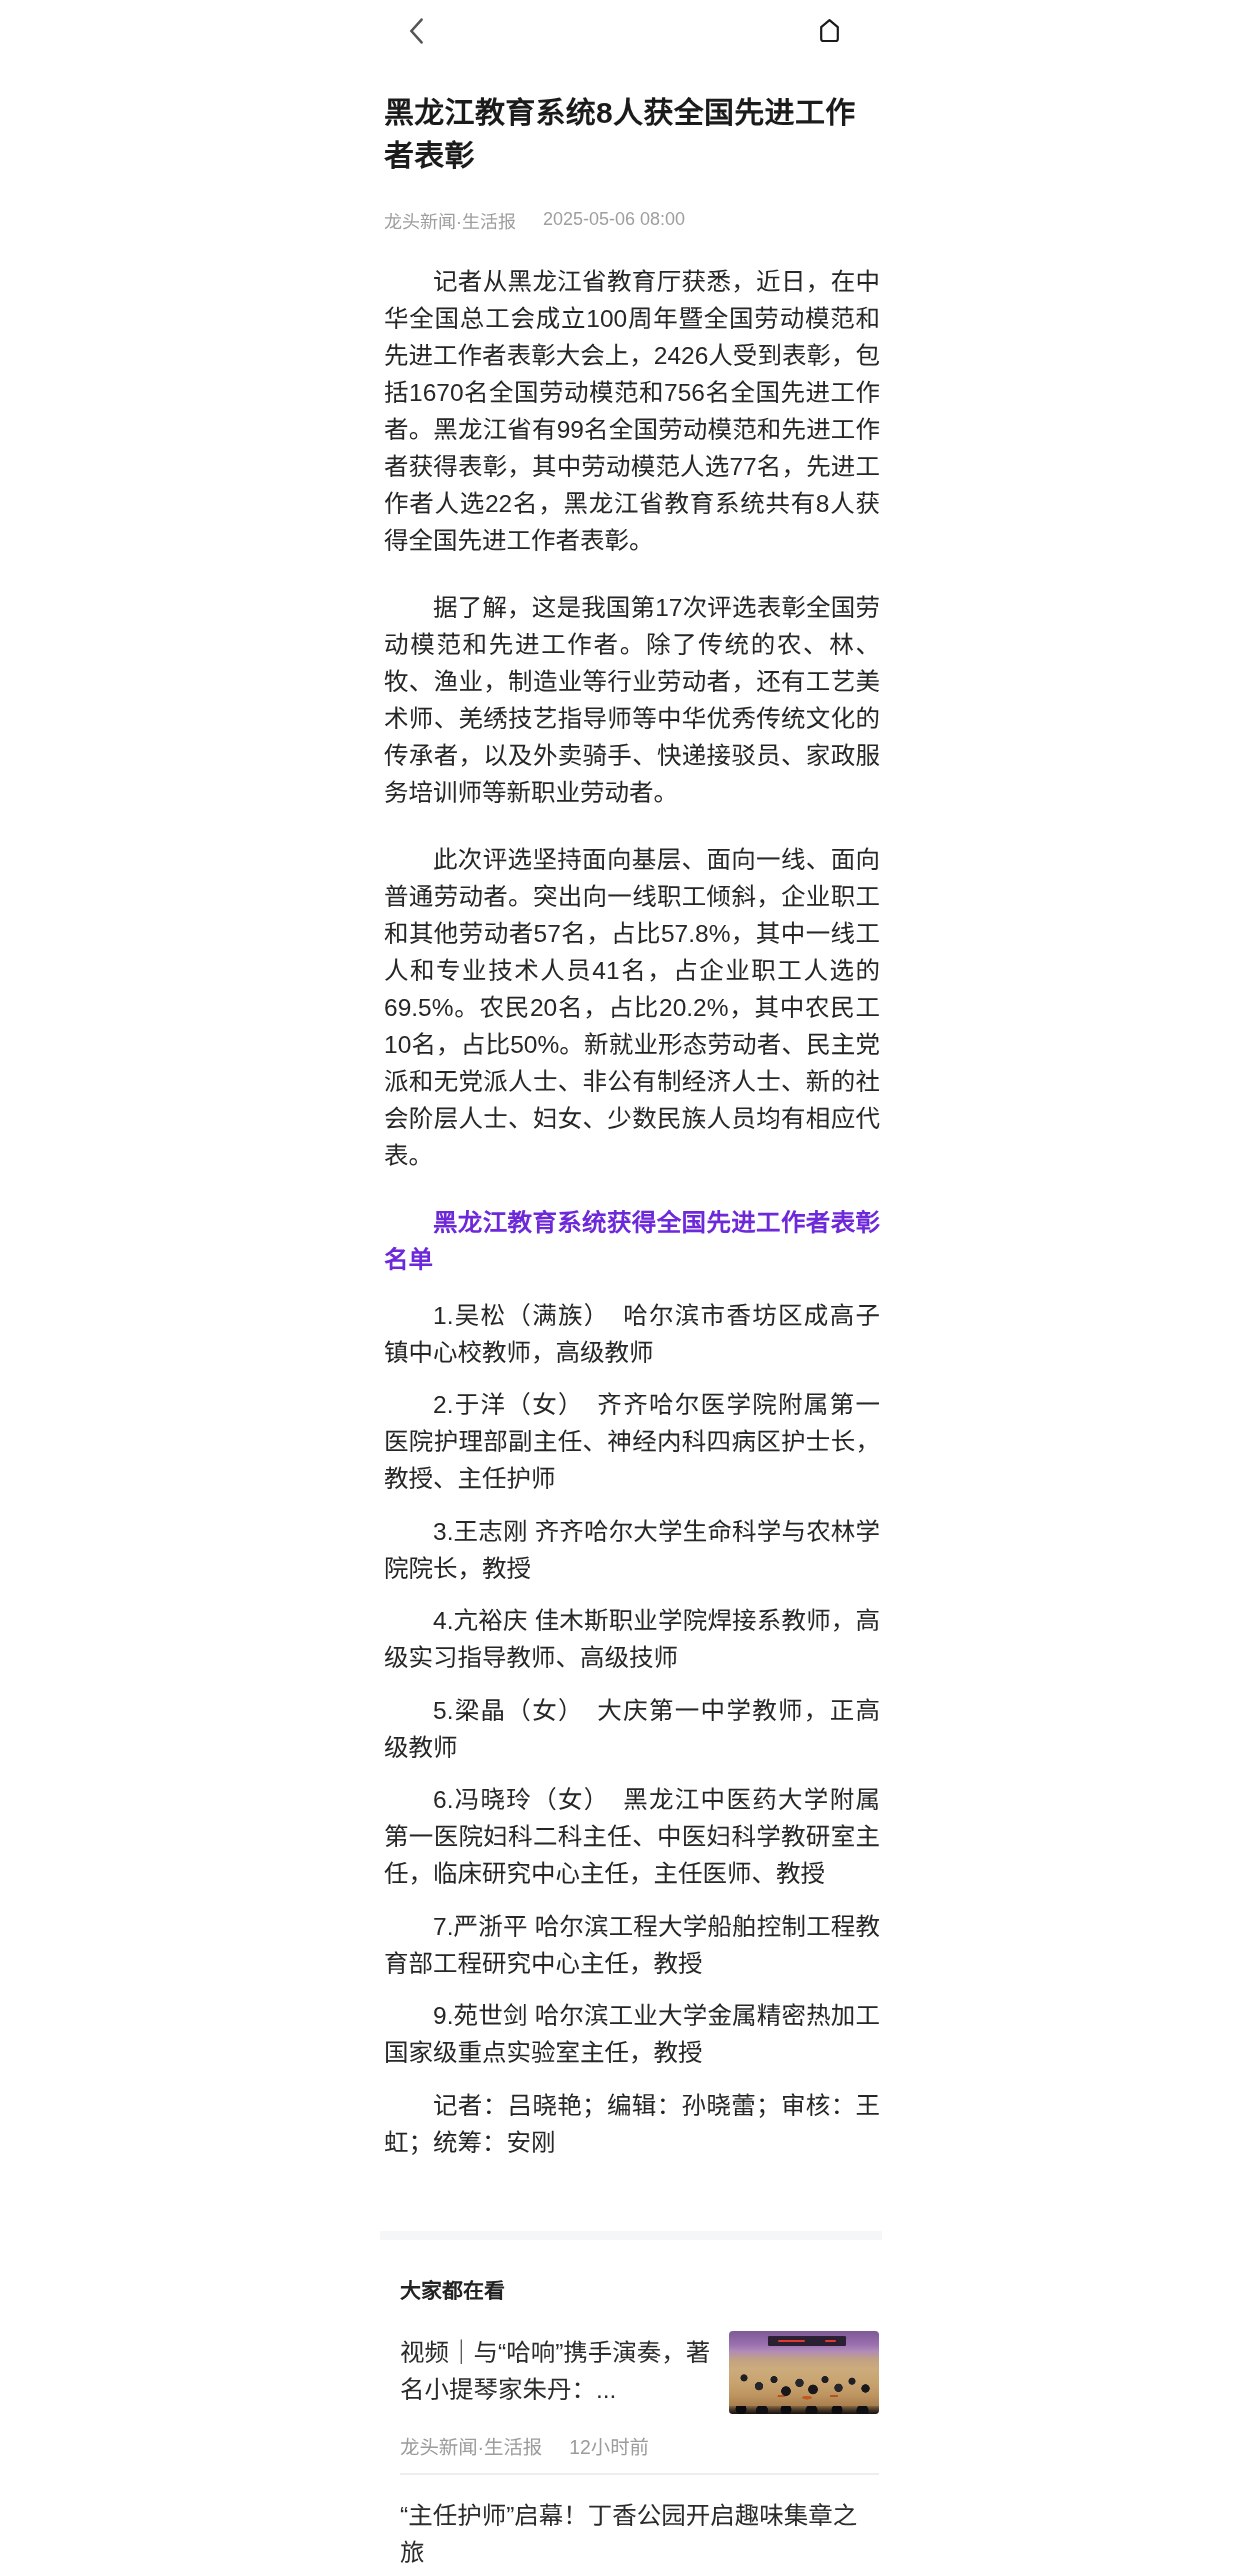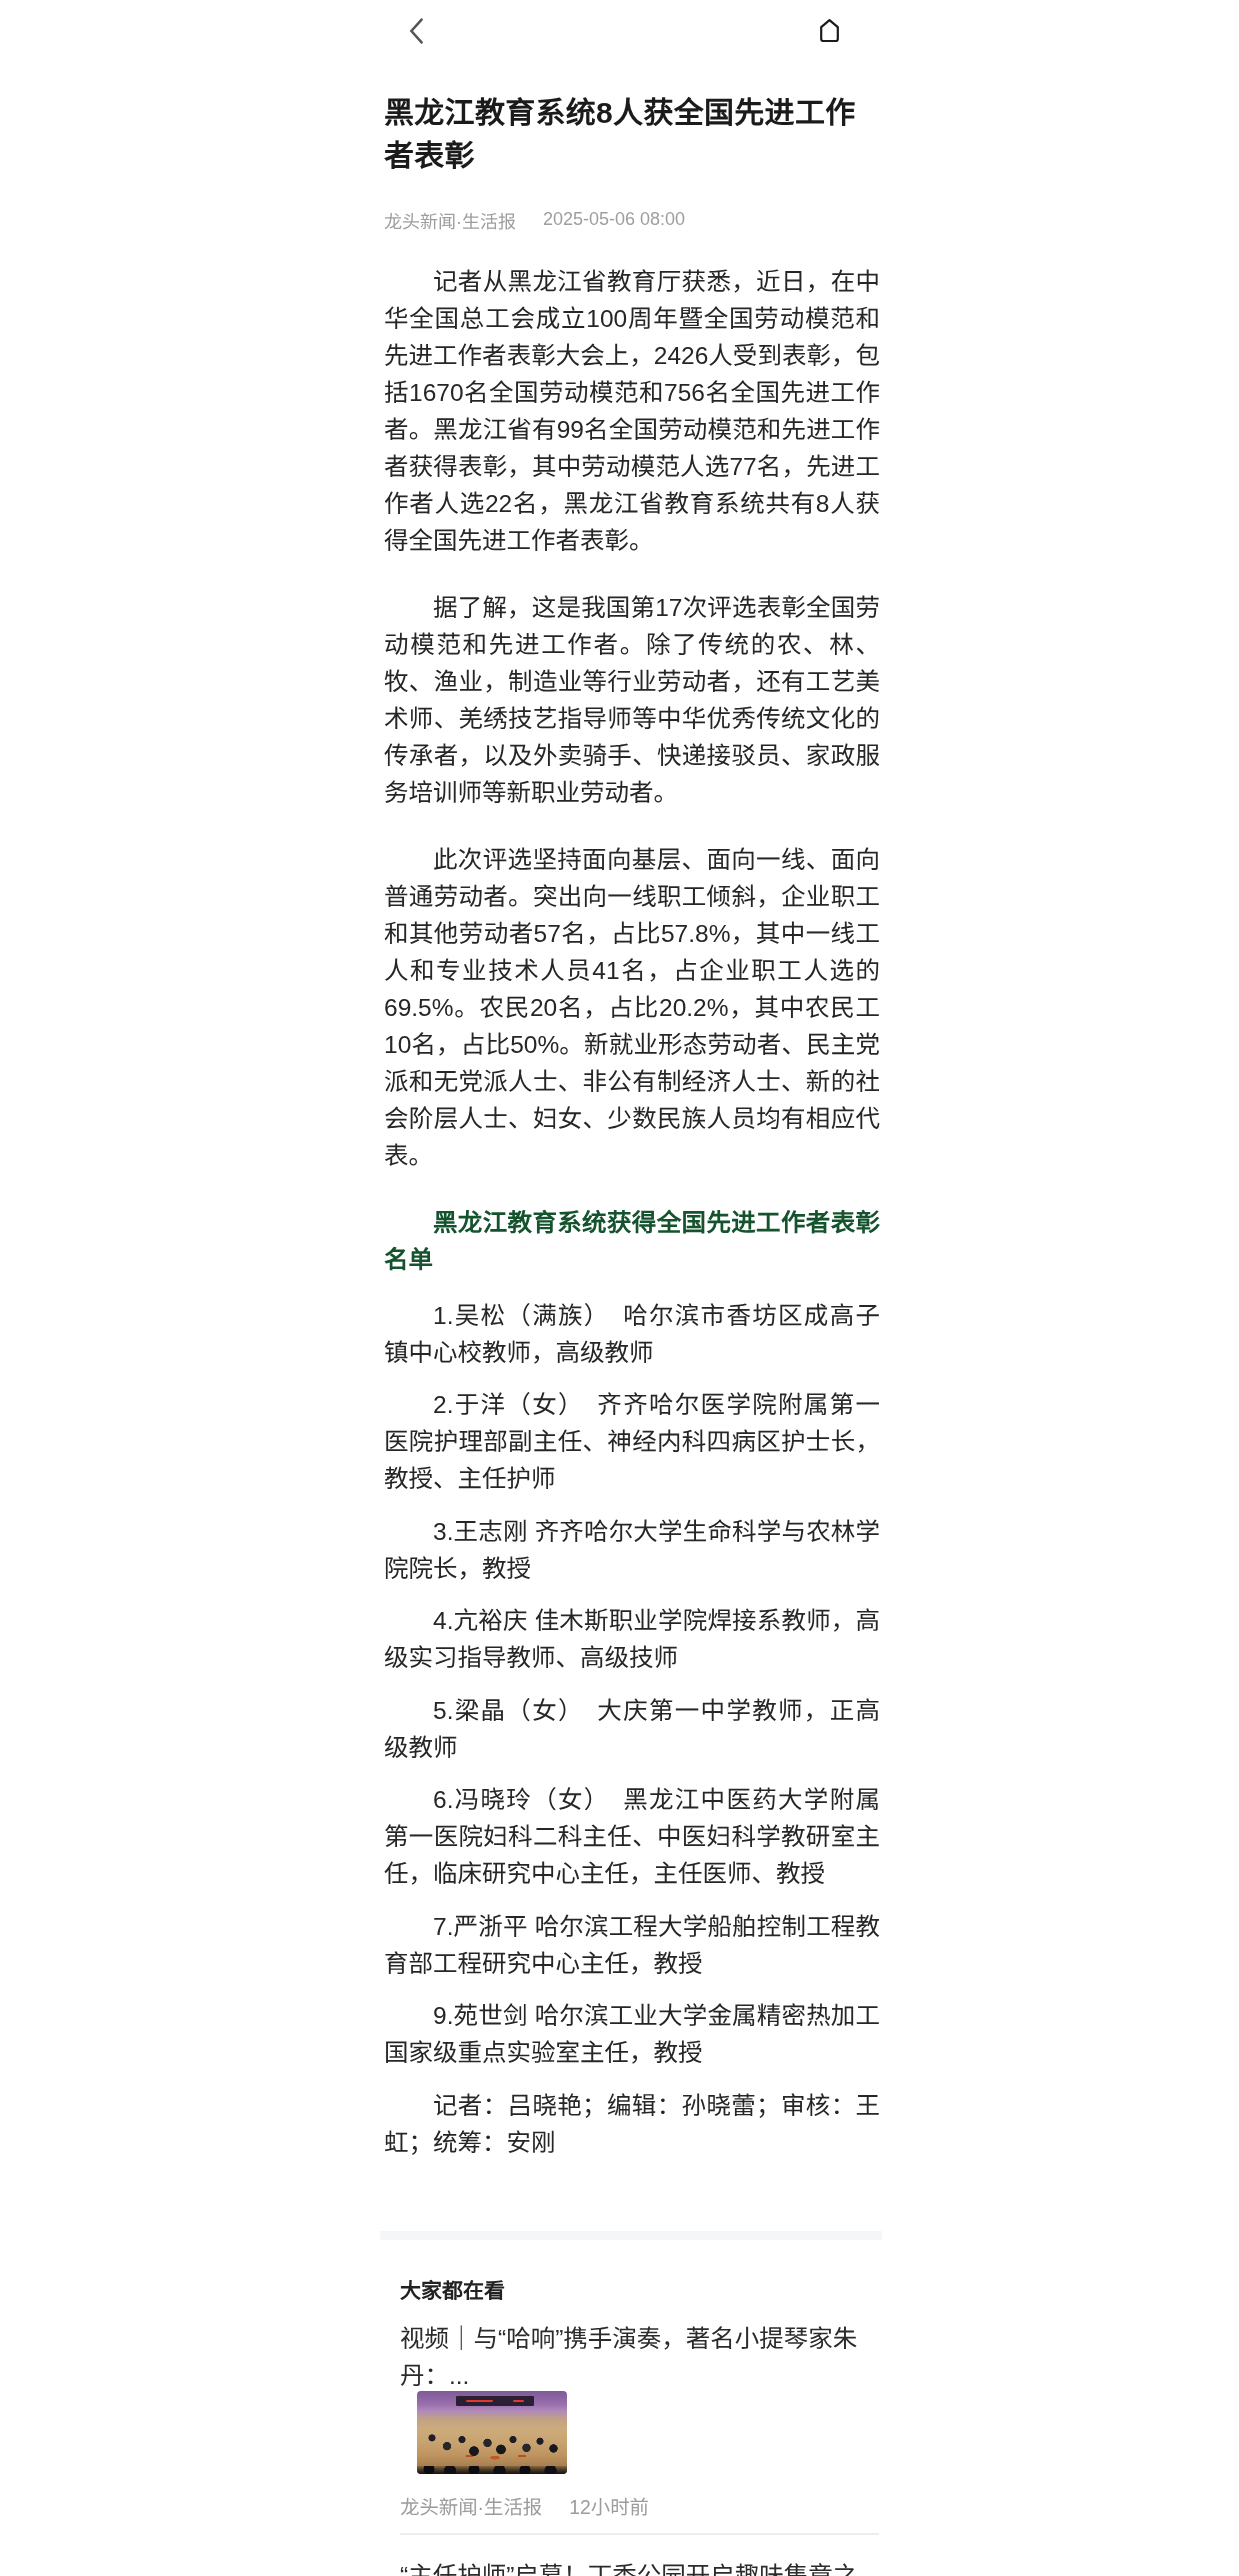--- a/index.html
+++ b/index.html
@@ -28,40 +28,40 @@
   }
   .meta-row .date { margin-left:27px; }
 
   .article-body { margin-top:30px; }
   .article-body p {
     font-size:24.5px; line-height:37px; color:#262626;
     text-align:justify; text-indent:2em;
     margin-bottom:30px;
   }
   .article-body p.subhead {
-    font-weight:bold; color:#14532d; margin-bottom:19.4px;
+    font-weight:bold; color:#6d28d9; margin-bottom:19.4px;
   }
   .article-body p.list-item { margin-bottom:15.5px; }
   .article-body p.list-item:last-of-type { margin-bottom:17px; }
   .credits {
     font-size:22px; line-height:34px; color:#8f8f8f;
     text-indent:2em; text-align:left; margin-top:5.2px;
   }
 
   .section-divider {
     position:absolute; left:380px; top:2231px; width:502px; height:9px;
     background:#f5f6f7;
   }
 
   .related { position:absolute; left:400px; top:2240px; width:479px; }
   .related-header {
     margin-top:35px; font-size:21px; font-weight:bold; color:#222222; line-height:32px;
   }
   .related-item { cursor:pointer; }
-  .related-row { margin-top:13px; display:flex; align-items:flex-start;flex-direction:column; }
+  .related-row { margin-top:27px; display:flex; align-items:flex-start; }
   .related-title {
     flex:1; font-size:24.5px; line-height:37px; color:#2b2b2b;
   }
   .thumb {
     width:150px; height:83px; margin-left:17px; margin-top:-2.6px;
     border-radius:3.9px; position:relative; overflow:hidden; flex:none;
     background:linear-gradient(180deg,#7d5a96 0%, #9a6fae 16%, #b08ab9 24%,
       #c2a183 34%, #ccab7c 46%, #c8a36f 62%, #bd9460 78%, #a87f4e 90%, #7a5a35 100%);
   }
   .thumb .led {

